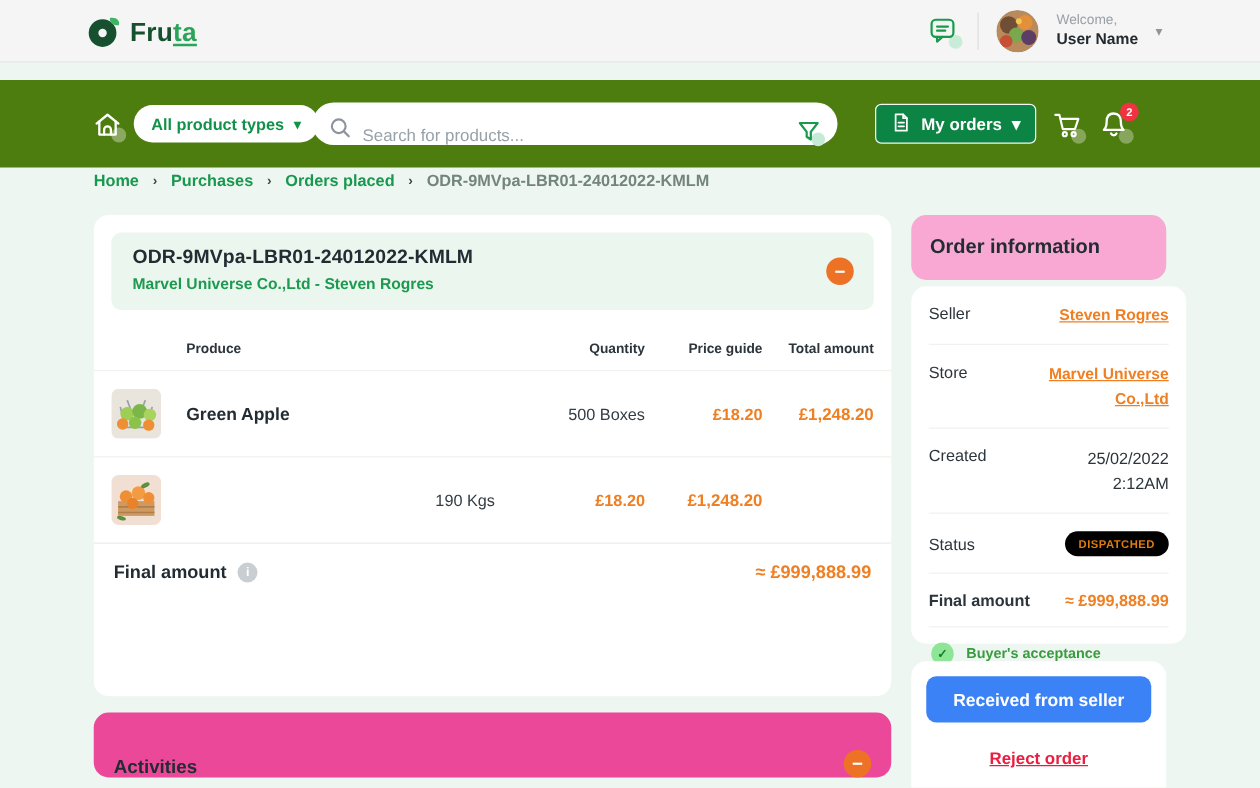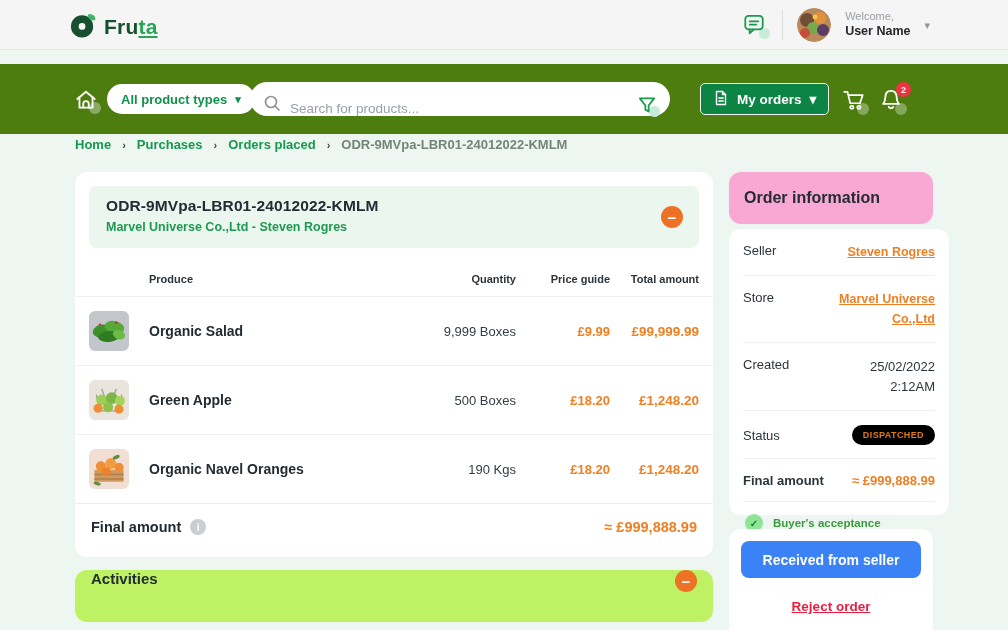--- a/index.html
+++ b/index.html
@@ -105,21 +105,21 @@
   .final-label { font-size:14.5px; font-weight:800; color:#232c33; }
   .info-dot {
     width:16px; height:16px; border-radius:50%; background:#c9ced3; color:#fff;
     font-size:10px; font-weight:800; display:inline-flex; align-items:center; justify-content:center;
     margin-left:9px; cursor:pointer; font-style:normal;
   }
   .final-value { margin-left:auto; font-size:14.5px; font-weight:800; color:#ef7f23; }
   
   .activities-card {
     position:absolute; left:75px; top:570px; width:638px; height:52px;
-    background:#bef264; border-radius:12px; display:flex; align-items:flex-start; padding:0 16px;
+    background:#ec4899; border-radius:12px; display:flex; align-items:flex-end; padding:0 16px;
   }
   .activities-title { font-size:15px; font-weight:800; color:#232c33; }
   .activities-card .minus-btn { margin-left:auto; }
   
   .info-title-card {
     position:absolute; left:729px; top:172px; width:204px; height:52px;
     background:#f9a8d4; border-radius:12px; display:flex; align-items:center; padding:0 15px;
     font-size:16px; font-weight:800; color:#232c33;
   }
   .info-card {
@@ -274,37 +274,20 @@
     <button class="minus-btn">−</button>
   </div>
   <div class="tgrid thead">
     <div></div>
     <div class="c-produce">Produce</div>
     <div class="c-right">Quantity</div>
     <div class="c-right">Price guide</div>
     <div class="c-right">Total amount</div>
   </div>
 
-  <div class="tgrid trow">
-    <div class="p-img">
-      <svg width="40" height="40" viewBox="0 0 44 44">
-        <rect width="44" height="44" fill="#c3c7cb"></rect>
-        <ellipse cx="14" cy="22" rx="10" ry="7" fill="#3f8f2c" transform="rotate(-15 14 22)"></ellipse>
-        <ellipse cx="28" cy="18" rx="11" ry="7" fill="#58a83a" transform="rotate(12 28 18)"></ellipse>
-        <ellipse cx="22" cy="28" rx="12" ry="6" fill="#2e7d23" transform="rotate(-6 22 28)"></ellipse>
-        <ellipse cx="33" cy="26" rx="7" ry="5" fill="#6cbb4a" transform="rotate(20 33 26)"></ellipse>
-        <circle cx="30" cy="13" r="1.5" fill="#c0392b"></circle>
-        <circle cx="12" cy="15" r="1.3" fill="#c0392b"></circle>
-      </svg>
-    </div>
-    <div class="p-name">Organic Salad</div>
-    <div class="p-qty c-right">9,999 Boxes</div>
-    <div class="p-price c-right">£9.99</div>
-    <div class="p-total c-right">£99,999.99</div>
-  </div>
 
   <div class="tgrid trow">
     <div class="p-img">
       <svg width="40" height="40" viewBox="0 0 44 44">
         <rect width="44" height="44" fill="#e9e5dc"></rect>
         <path d="M8 16 L12 34 H32 L36 16" fill="none" stroke="#9aa1a6" stroke-width="1.5"></path>
         <line x1="14" y1="10" x2="17" y2="18" stroke="#9aa1a6" stroke-width="1.5"></line>
         <line x1="30" y1="10" x2="27" y2="18" stroke="#9aa1a6" stroke-width="1.5"></line>
         <circle cx="14" cy="22" r="6" fill="#9ccf53"></circle>
         <circle cx="25" cy="20" r="6.5" fill="#7ab648"></circle>
@@ -328,21 +311,20 @@
         <line x1="6" y1="28" x2="38" y2="28" stroke="#b07e49" stroke-width="1.5"></line>
         <line x1="6" y1="33" x2="38" y2="33" stroke="#b07e49" stroke-width="1.5"></line>
         <circle cx="13" cy="19" r="5.5" fill="#ef8f35"></circle>
         <circle cx="24" cy="16" r="6" fill="#f29b42"></circle>
         <circle cx="33" cy="20" r="5" fill="#ef8f35"></circle>
         <circle cx="19" cy="25" r="5" fill="#e8832b"></circle>
         <ellipse cx="30" cy="9" rx="4" ry="2" fill="#5d8f3e" transform="rotate(-25 30 9)"></ellipse>
         <ellipse cx="9" cy="38" rx="4" ry="1.8" fill="#5d8f3e" transform="rotate(15 9 38)"></ellipse>
       </svg>
     </div>
-    <div class="p-name">Organic Navel Oranges</div>
     <div class="p-qty c-right">190 Kgs</div>
     <div class="p-price c-right">£18.20</div>
     <div class="p-total c-right">£1,248.20</div>
   </div>
 
   <div class="final-row">
     <span class="final-label">Final amount</span>
     <span class="info-dot">i</span>
     <span class="final-value">≈ £999,888.99</span>
   </div>

